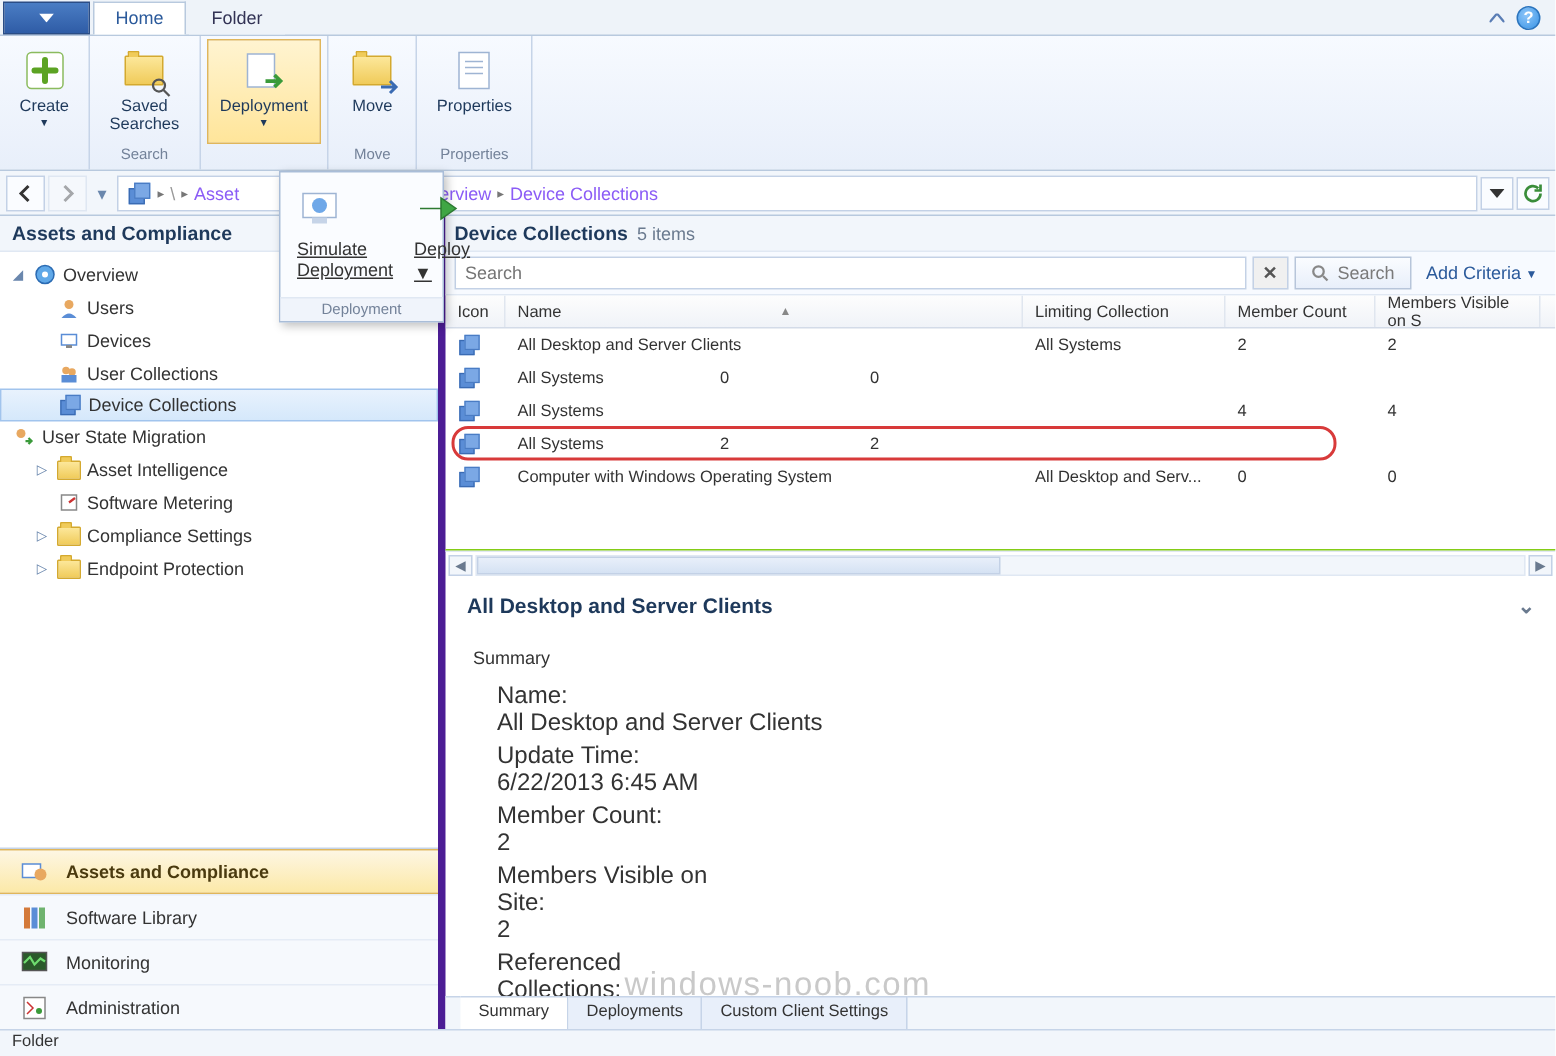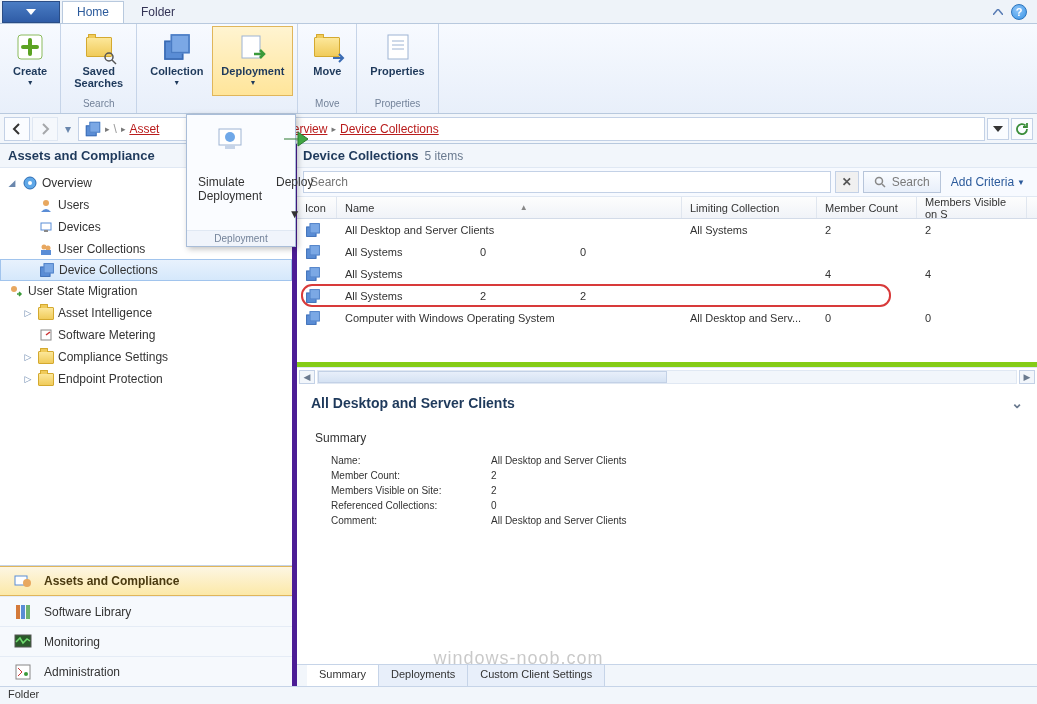--- a/index.html
+++ b/index.html
@@ -15,64 +15,64 @@
   .chev-up { width: 14px; height: 14px; display:flex; align-items:center; justify-content:center; color:#5a7db5; }
   .help-ico { width: 16px; height: 16px; border-radius: 50%; background: radial-gradient(circle at 40% 35%, #8fc6f9, #3893e5); color: #fff; display: flex; align-items: center; justify-content: center; font-weight: bold; font-size: 11px; border:1px solid #2b74bd;}
 
   
   .ribbon { height: 90px; background: linear-gradient(#f7faff, #e8effa); border-bottom: 1px solid #b8c9de; display: flex; }
   .ribbon-group { border-right: 1px solid #c6d4e8; padding: 2px 4px; display: flex; flex-direction: column; }
   .ribbon-group .buttons { display: flex; flex:1; }
   .ribbon-btn { display: flex; flex-direction: column; align-items: center; justify-content: flex-start; padding: 4px 8px 0 8px; gap: 2px; border: 1px solid transparent; }
   .ribbon-btn:hover, .ribbon-btn.pressed { background: linear-gradient(#fff4d1, #ffe59a); border: 1px solid #e0b65b; }
   .ribbon-btn .big-ico { width: 32px; height: 32px; display: flex; align-items: center; justify-content: center; position:relative; }
-  .ribbon-btn .lbl { font-size: 11px; color: #1e395b; text-align: center; line-height: 1.1; font-weight: bold; }
+  .ribbon-btn .lbl { font-size: 11px; color: #1e395b; text-align: center; line-height: 1.1; }
   .ribbon-btn .drop { font-size: 7px; color: #1e395b; }
   .ribbon-group-label { font-size: 10px; color: #738299; text-align: center; height: 15px; line-height: 15px; }
 
   
   .address-bar { height: 30px; background: #f2f6fb; border-bottom: 1px solid #b8c9de; display: flex; align-items: center; padding: 0 4px; gap: 2px; }
   .nav-btn { width: 26px; height: 24px; border: 1px solid #c3d1e6; background: #fafcff; display: flex; align-items: center; justify-content: center; color: #6a87ad; }
   .addr-box { flex: 1; height: 24px; border: 1px solid #c3d1e6; background: #fff; display: flex; align-items: center; padding: 0 6px; gap: 4px; color: #333; overflow:hidden; }
-  .addr-box .crumb { display: flex; align-items: center; gap: 4px; color:#b91c1c;text-decoration:underline; }
+  .addr-box .crumb { display: flex; align-items: center; gap: 4px; color:#8b5cf6; }
   .addr-box .sep { color: #777; font-size: 9px; }
   .addr-far { width: 22px; height: 22px; display:flex; align-items:center; justify-content:center; border:1px solid #c3d1e6; background:#fafcff; }
 
   
   .body { display: flex; height: calc(100% - 24px - 90px - 30px - 18px); }
   .sidebar { width: 297px; border-right: 5px solid #4c1d95; display: flex; flex-direction: column; background:#fff; }
   .sidebar-header { padding: 4px 8px; font-weight: bold; color: #1e395b; font-size: 13px; background:#f2f6fb; border-bottom:1px solid #e0e8f3; }
   .tree { flex: 1; overflow: auto; padding: 4px 0; }
   .tree-node { display: flex; align-items: center; height: 22px; padding-left: 8px; gap: 4px; }
   .tree-node .ico { width: 16px; height: 16px; display:flex; align-items:center; justify-content:center; }
   .tree-node.selected { background: linear-gradient(#e8f2fd, #d5e8fb); border: 1px solid #a1c4ed; margin: -1px 0; }
   .tree-node .twisty { width: 12px; color: #6a87ad; font-size: 9px; text-align:center; }
   .nav-panels { border-top: 1px solid #c6d4e8; }
   .nav-panel { height: 30px; display: flex; align-items: center; gap: 10px; padding: 0 12px; border-top: 1px solid #e5ecf6; background:#f6f9fd; }
   .nav-panel.active { background: linear-gradient(#fdf6e3, #fce9a8); border-top:1px solid #e0b65b; border-bottom:1px solid #e0b65b; font-weight:bold; color:#4a3a0f;}
   .nav-panel .pico { width: 22px; height: 22px; display:flex; align-items:center; justify-content:center; }
 
   
   .dropdown-menu { position: absolute; top: 114px; left: 186px; width: 110px; background: #fafcff; border: 1px solid #a9bdd8; box-shadow: 2px 2px 6px rgba(0,0,0,0.25); z-index: 50; }
   .dropdown-menu .menu-buttons { display:flex; padding:4px; }
-  .dropdown-menu .menu-btn { display:flex; flex-direction:column; align-items:center; padding:4px 6px; gap:18px; border:1px solid transparent; }
+  .dropdown-menu .menu-btn { display:flex; flex-direction:column; padding:4px 6px; gap:2px; border:1px solid transparent;text-decoration:underline; }
   .dropdown-menu .menu-group-label { font-size:10px; color:#738299; text-align:center; padding:2px; border-top:1px solid #e0e8f3; background:#f0f4fb;}
 
   
   .content { flex: 1; display: flex; flex-direction: column; position: relative; }
   .content-header { padding: 4px 6px; background:#f2f6fb; display:flex; align-items:baseline; gap:6px; border-bottom:1px solid #e0e8f3;}
   .content-header .hname { font-weight:bold; color:#1e395b; font-size:13px; }
   .content-header .hcount { color:#6a7a8f; }
   .search-row { display:flex; align-items:center; padding:3px 6px; gap:4px; background:#f7faff; border-bottom:1px solid #e0e8f3;}
   .search-input { flex:1; height:22px; border:1px solid #c3d1e6; padding:0 6px; font-size:12px; }
   .clear-btn { width:24px; height:22px; border:1px solid #c3d1e6; background:#f0f0f0; color:#555; display:flex; align-items:center; justify-content:center; font-weight:bold;}
   .search-btn { height:22px; padding:0 10px; border:1px solid #b7c5da; background:linear-gradient(#fafcff,#e8effa); color:#7a7a7a; display:flex; align-items:center; gap:6px;}
   .add-crit { color:#2b5a9b; padding:0 6px; display:flex; align-items:center; gap:3px;}
 
-  .grid { height:170px; overflow:auto; border-bottom:5px solid #84cc16; position:relative; }
+  .grid { height:170px; overflow:auto; border-bottom:1px solid #84cc16; position:relative; }
   .grid-head { display:flex; background:linear-gradient(#fdfdfd,#f0f3f8); border-bottom:1px solid #d3dbe8; height:22px; position:sticky; top:0; }
   .grid-head .col { padding:3px 8px; border-right:1px solid #e0e6ef; color:#333; font-size:11px; display:flex; align-items:center;}
   .col-icon { width:40px; }
   .col-name { width:345px; }
   .col-lim  { width:135px; }
   .col-cnt  { width:100px; }
   .col-vis  { width:110px; }
   .grid-row { display:flex; height:22px; align-items:center; }
   .grid-row .cell { padding:0 8px; font-size:11px; }
   .row-ico { width:16px; height:16px; }
@@ -80,40 +80,40 @@
 
   .hscroll { height:18px; border-top:1px solid #e0e8f3; display:flex; align-items:center; padding:0 2px; gap:2px;}
   .hscroll .arr { width:16px; height:14px; border:1px solid #c3d1e6; background:#f2f6fb; display:flex; align-items:center; justify-content:center; color:#6a7a8f; font-size:9px;}
   .hscroll .track { flex:1; height:14px; background:#f2f6fb; border:1px solid #e0e8f3; position:relative;}
   .hscroll .thumb { position:absolute; left:0; width:50%; height:100%; background:linear-gradient(#e8effa,#d5e2f3); border:1px solid #c3d1e6;}
 
   .detail { flex:1; padding:8px 14px; overflow:auto; background:#fff; }
   .detail-title { font-weight:bold; font-size:14px; color:#1e395b; padding:2px 0 8px 0; display:flex; justify-content:space-between;}
   .detail-title .chev { color:#6a7a8f; }
   .summary-head { font-size:12px; color:#333; padding:12px 0 8px 4px; }
-  .kv { display:flex; padding:2px 0 2px 20px; font-size:10px; }
+  .kv { display:flex; padding:2px 0 2px 20px; font-size:16px;flex-direction:column; }
   .kv .k { width:160px; color:#333; }
   .kv .v { color:#333; }
 
   .detail-tabs { display:flex; height:22px; border-top:1px solid #c6d4e8; background:#f2f6fb;}
   .detail-tab { padding:3px 12px; border-right:1px solid #c6d4e8; font-size:11px; background:#fafcff; border-top:1px solid #c6d4e8; margin-top:-1px;}
   .detail-tab.active { background:#fff; font-weight:normal; }
   .detail-tab:not(.active){ background:#e8effa; }
 
   .status-bar { height:18px; background:#f2f6fb; border-top:1px solid #c6d4e8; padding:1px 8px; font-size:11px; color:#333;}
 
   
   .coll-ico { width:16px; height:16px; position:relative; }
   .coll-ico::before { content:""; position:absolute; width:10px; height:10px; left:0; top:4px; background:#5a8dd6; border:1px solid #3a6bb3; }
   .coll-ico::after { content:""; position:absolute; width:10px; height:10px; left:4px; top:0; background:#7ba8e5; border:1px solid #4a7cc4; }
 
   .folder-ico { width:16px; height:13px; background:linear-gradient(#fce79a,#f0cb5a); border:1px solid #d4a92f; border-radius:1px; position:relative;}
   .folder-ico::before{content:""; position:absolute; width:6px; height:3px; background:#f0cb5a; border:1px solid #d4a92f; border-bottom:none; top:-4px; left:1px; border-radius:1px 1px 0 0;}
 
-  .watermark { position:absolute; bottom:35px; left:50%; transform:translateX(-50%); font-size:18px; color:rgba(120,120,120,0.4); pointer-events:none; letter-spacing:1px; z-index:100;}
+  .watermark { position:absolute; bottom:35px; left:50%; transform:translateX(-50%); font-size:22px; color:rgba(120,120,120,0.4); pointer-events:none; letter-spacing:1px; z-index:100;}
 </style>
 </head>
 <body>
 
 <div class="top-strip">
   <div class="app-btn">
     <svg viewBox="0 0 10 6">
         <path d="M0 0 L10 0 L5 6 Z" fill="#fff"></path>
       </svg>
   </div>
@@ -156,27 +156,20 @@
             </svg>
         </div>
         <div class="lbl" style="white-space:pre">Saved
 Searches</div>
       </div>
     </div>
     <div class="ribbon-group-label">Search</div>
   </div>
   <div class="ribbon-group">
     <div class="buttons">
-      <div class="ribbon-btn">
-        <div class="big-ico">
-            <div class="coll-ico" style="transform:scale(1.6)"></div>
-          </div>
-        <div class="lbl">Collection</div>
-        <div class="drop">▼</div>
-      </div>
       <div class="ribbon-btn pressed">
         <div class="big-ico">
           <svg width="30" height="30">
               <rect x="4" y="4" width="18" height="22" fill="#fff" stroke="#9eb4d3"></rect>
               <path d="M16 22 L26 22 M22 18 L26 22 L22 26" stroke="#3a9a3a" stroke-width="2.5" fill="none"></path>
             </svg>
         </div>
         <div class="lbl">Deployment</div>
         <div class="drop">▼</div>
       </div>
@@ -498,20 +491,24 @@
       <div class="detail-title">
         <span>All Desktop and Server Clients</span>
         <span class="chev">⌄</span>
       </div>
       <div class="summary-head">Summary</div>
       <div class="kv">
           <div class="k">Name:</div>
           <div class="v">All Desktop and Server Clients</div>
         </div>
       <div class="kv">
+          <div class="k">Update Time:</div>
+          <div class="v">6/22/2013 6:45 AM</div>
+        </div>
+      <div class="kv">
           <div class="k">Member Count:</div>
           <div class="v">2</div>
         </div>
       <div class="kv">
           <div class="k">Members Visible on Site:</div>
           <div class="v">2</div>
         </div>
       <div class="kv">
           <div class="k">Referenced Collections:</div>
           <div class="v">0</div>

